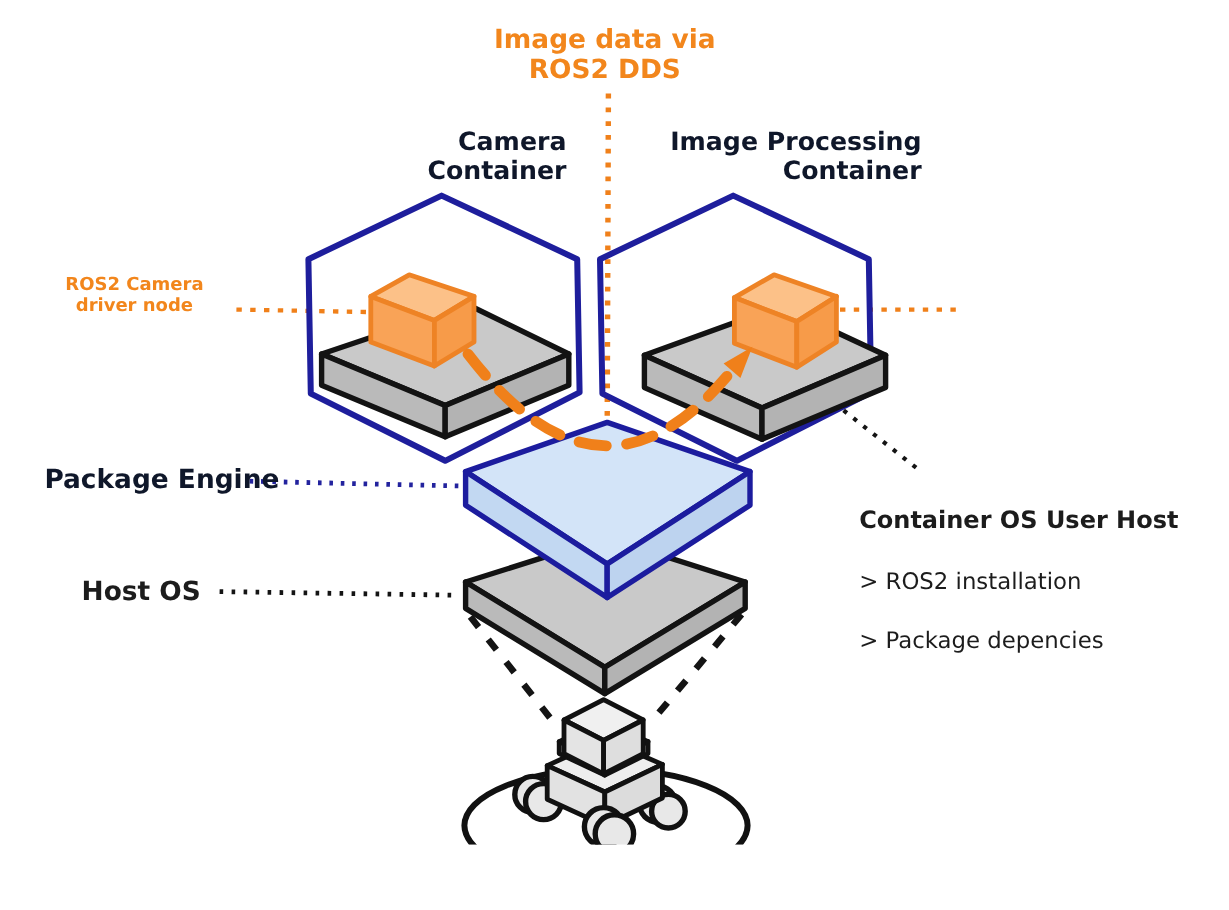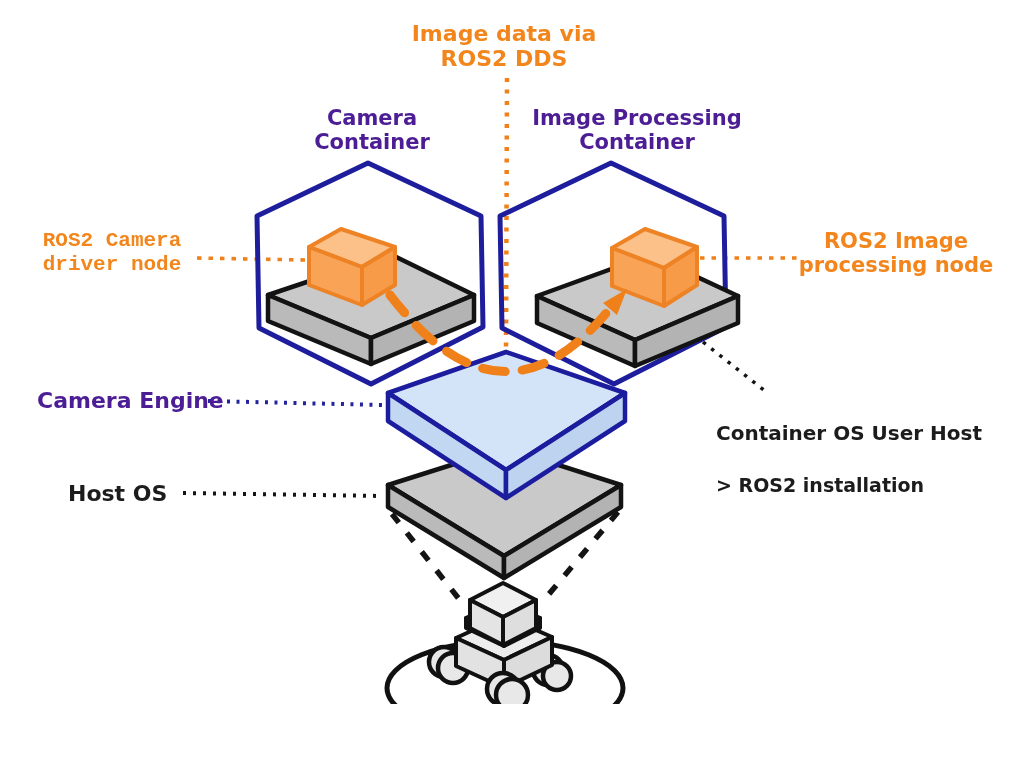--- a/index.html
+++ b/index.html
@@ -13,23 +13,23 @@
   #art{position:absolute;left:0;top:0;width:1024px;height:758px;}
   .lbl{
     position:absolute;
     font-weight:700;
     white-space:pre-line;
     line-height:1.15;
     letter-spacing:0px;
   }
   .center{text-align:center;}
   .orange{color:#F2861C;}
-  .navy{color:#4c1d95;}
+  .navy{color:#0f172a;text-align:right;}
   .ink{color:#1C1C1C;}
-  .cos-item{font-weight:700;font-size:19px;line-height:26px;color:#1C1C1C;}
+  .cos-item{font-weight:400;font-size:19px;line-height:26px;color:#1C1C1C;}
 </style>
 </head>
 <body>
 
 <div id="stage">
 
   <svg id="art" viewBox="0 0 1024 758" xmlns="http://www.w3.org/2000/svg">
 
     <line x1="197" y1="258" x2="306" y2="260" stroke="#F0801A" stroke-width="3.6" stroke-dasharray="4.5 7"></line>
     <line x1="700" y1="258" x2="802" y2="258" stroke="#F0801A" stroke-width="3.6" stroke-dasharray="4.5 7"></line>
@@ -125,28 +125,27 @@
 
   <div class="lbl center orange" style="left:378px;top:21px;width:252px;font-size:22px;">Image data via
 ROS2 DDS</div>
 
   <div class="lbl center navy" style="left:272px;top:106px;width:200px;font-size:21px;">Camera
 Container</div>
 
   <div class="lbl center navy" style="left:506px;top:106px;width:262px;font-size:21px;">Image Processing
 Container</div>
 
-  <div class="lbl center orange" style="left:8px;top:229px;width:208px;font-size:21px;font-family:Liberation Mono, monospace;">ROS2 Camera
+  <div class="lbl center orange" style="left:8px;top:229px;width:208px;font-size:15px;">ROS2 Camera
 driver node</div>
 
-  <div class="lbl center orange" style="left:778px;top:229px;width:236px;font-size:21px;">ROS2 Image
-processing node</div>
 
-  <div class="lbl navy" style="left:37px;top:388px;font-size:22px;">Camera Engine</div>
+  <div class="lbl navy" style="left:37px;top:388px;font-size:22px;">Package Engine</div>
 
   <div class="lbl ink" style="left:68px;top:481px;font-size:22px;">Host OS</div>
 
   <div class="lbl ink" style="left:716px;top:399px;width:300px;font-size:20px;">
     <div>Container OS User Host</div>
     <div class="cos-item" style="margin-top:4px;">&gt; ROS2 installation</div>
+    <div class="cos-item">&gt; Package depencies</div>
   </div>
 
 </div>
 
 </body></html>

